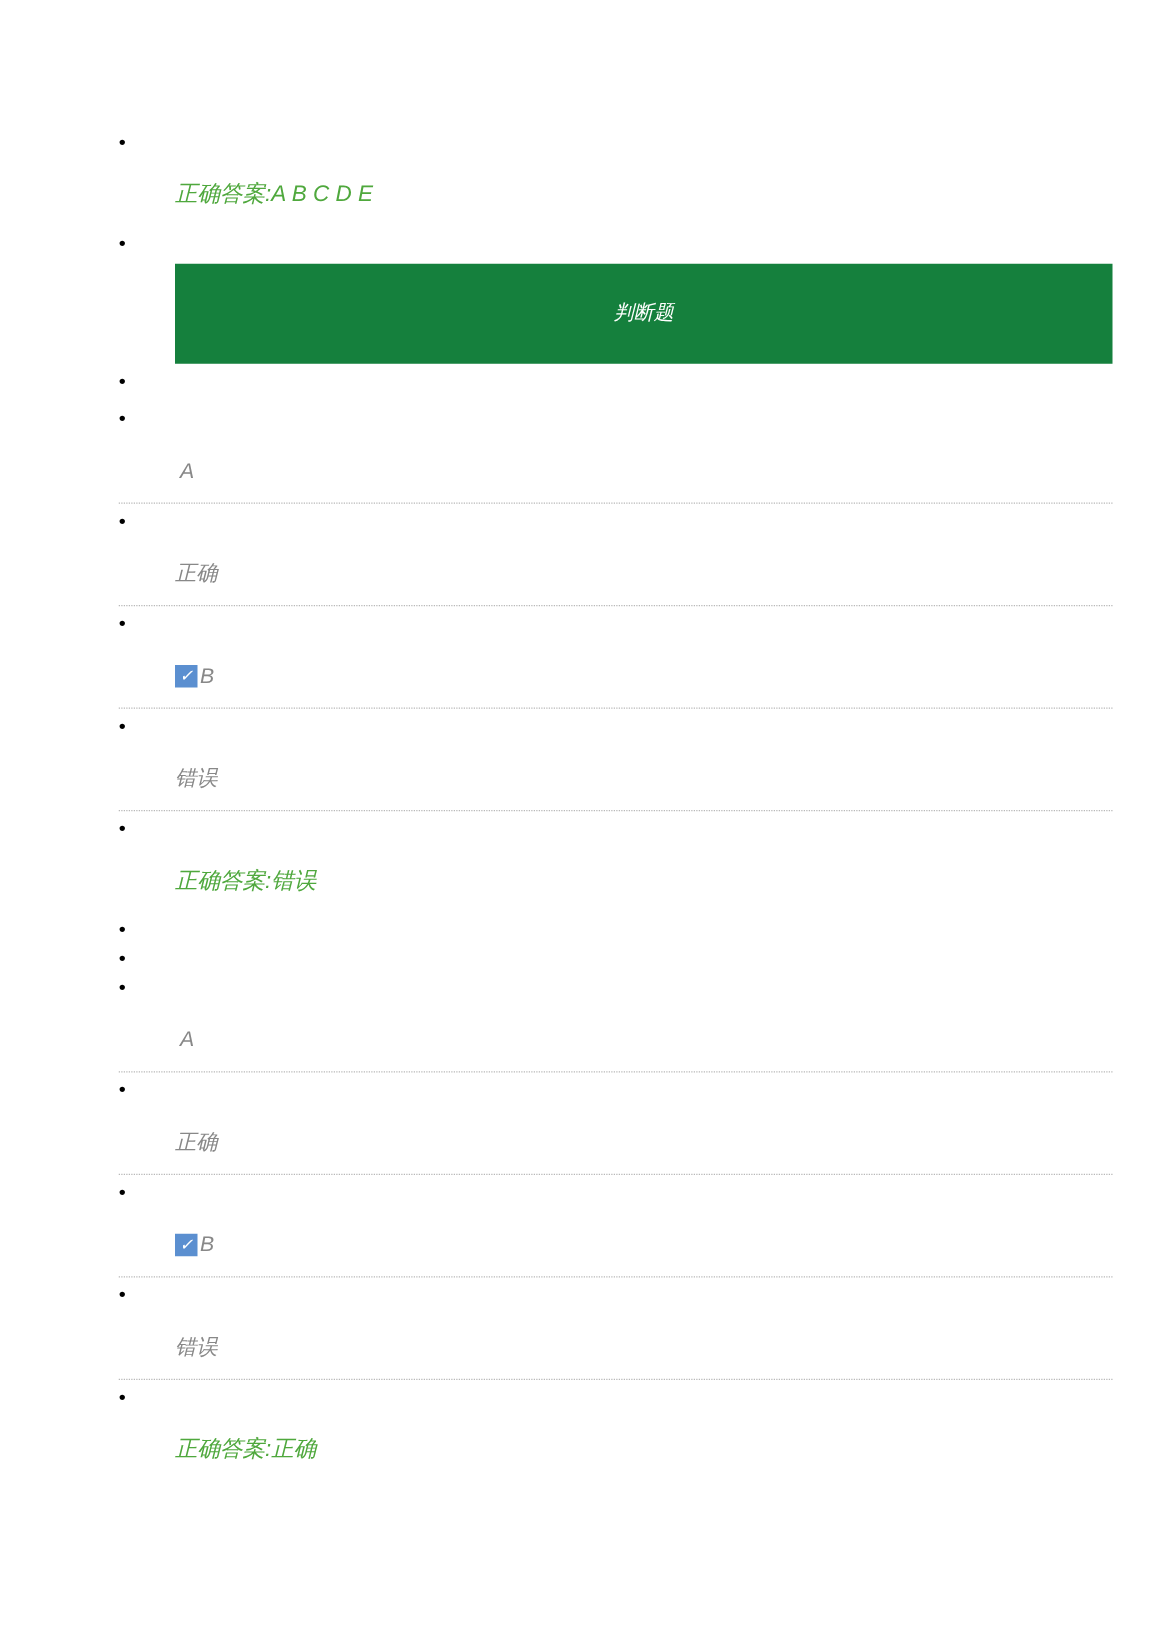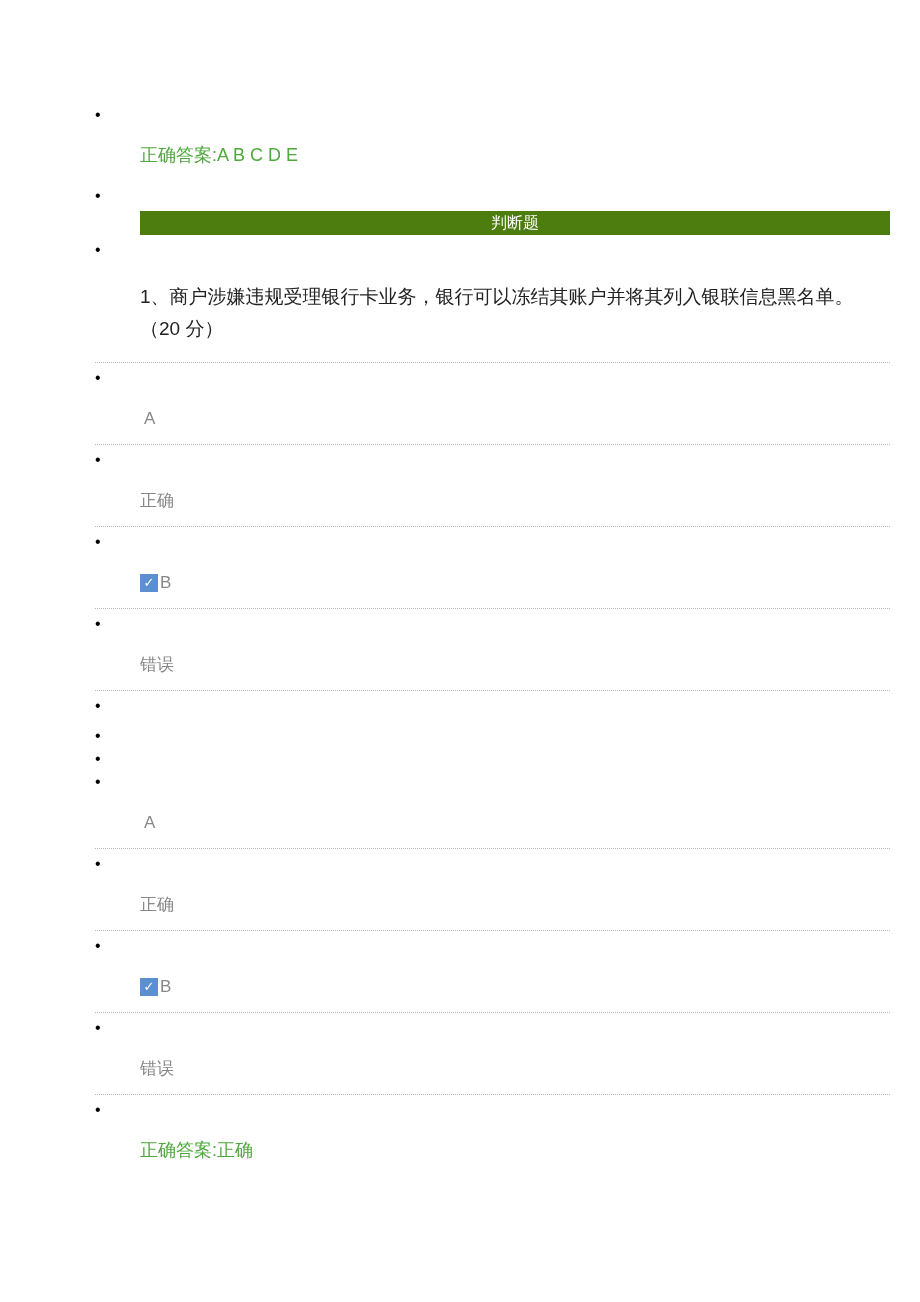--- a/index.html
+++ b/index.html
@@ -41,33 +41,34 @@
       top: 50%;
       transform: translateY(-50%);
       font-size: 16px;
       color: #000;
     }
     .row {
       padding: 12px 0 12px 45px;
       border-bottom: 1px dotted #b8b8b8;
       font-size: 18px;
       line-height: 1.5;
+      font-style: italic;
     }
     .row.no-border {
       border-bottom: none;
     }
     .answer-text {
       color: #4fa83d;
       font-weight: 500;
     }
     .section-header {
-      background: #4d7c0f;
+      background: #15803d;
       color: #ffffff;
       text-align: center;
-      padding: 0 0;
+      padding: 28px 0;
       font-size: 16px;
       margin-left: 45px;
       margin-right: 0;
     }
     .question-text {
       color: #222222;
       font-size: 19px;
       line-height: 1.7;
     }
     .option-label {
@@ -121,23 +122,20 @@
   </ul>
 
   <div class="row header-row">
     <div class="section-header">判断题</div>
   </div>
 
   <ul>
     <li class="bullet-spacer"></li>
   </ul>
 
-  <div class="row question">
-    <span class="question-text">1、</span><span class="question-text">商户涉嫌违规受理银行卡业务，银行可以冻结其账户并将其列入银联信息黑名单。</span><span class="question-text">（20   分）</span>
-  </div>
 
   <ul>
       <li class="bullet-spacer"></li>
     </ul>
 
   <div class="row">
     <span class="option-label">A</span>
   </div>
 
   <ul>
@@ -161,20 +159,23 @@
     </ul>
 
   <div class="row">
     <span class="option-text">错误</span>
   </div>
 
   <ul>
       <li class="bullet-spacer"></li>
     </ul>
 
+  <div class="row no-border">
+    <span class="answer-text">正确答案:</span><span class="answer-text">错误</span>
+  </div>
 
   <ul>
     <li class="bullet-spacer"></li>
     <li class="bullet-spacer-small"></li>
   </ul>
 
 
   <ul>
       <li class="bullet-spacer"></li>
     </ul>

